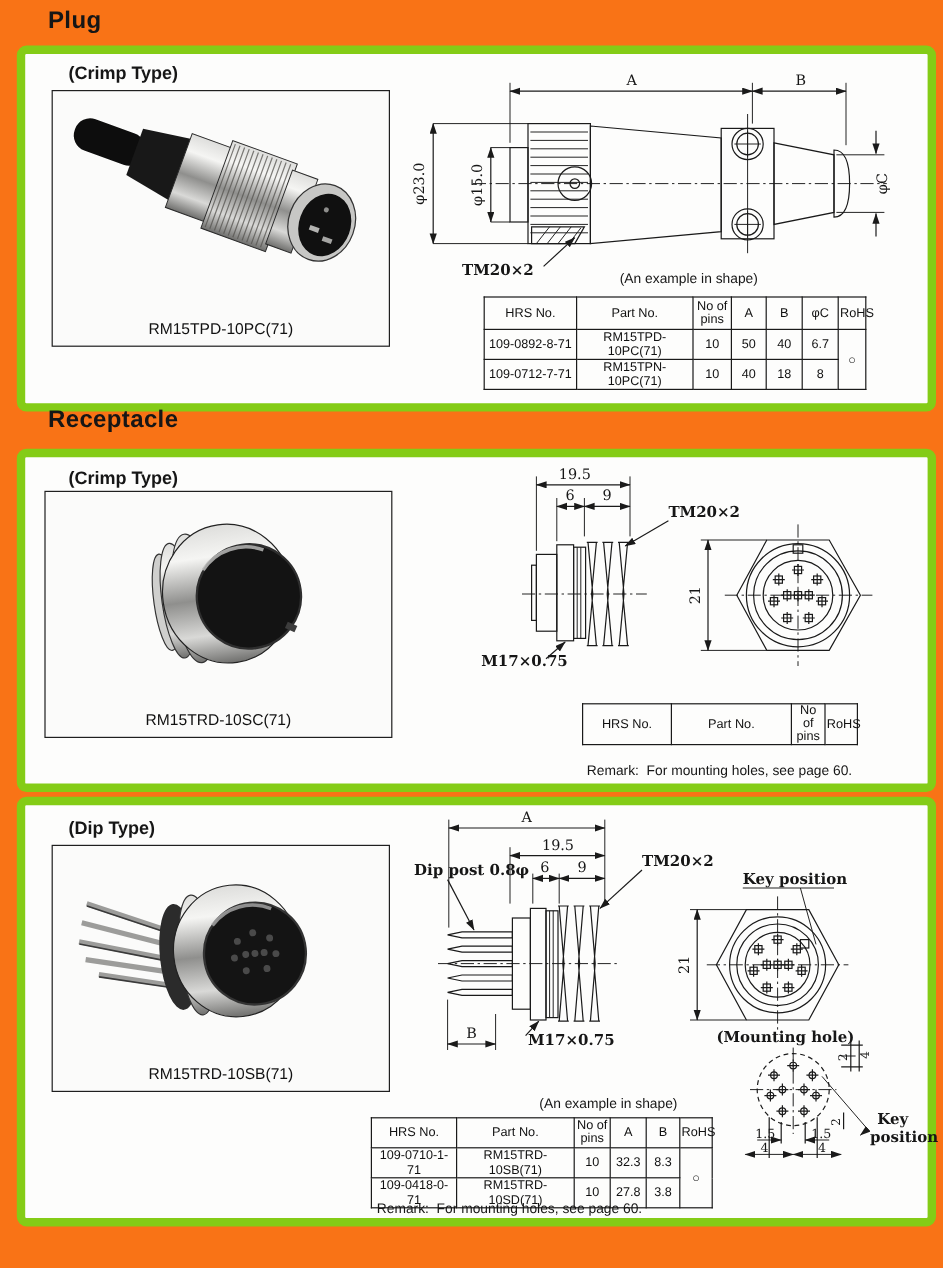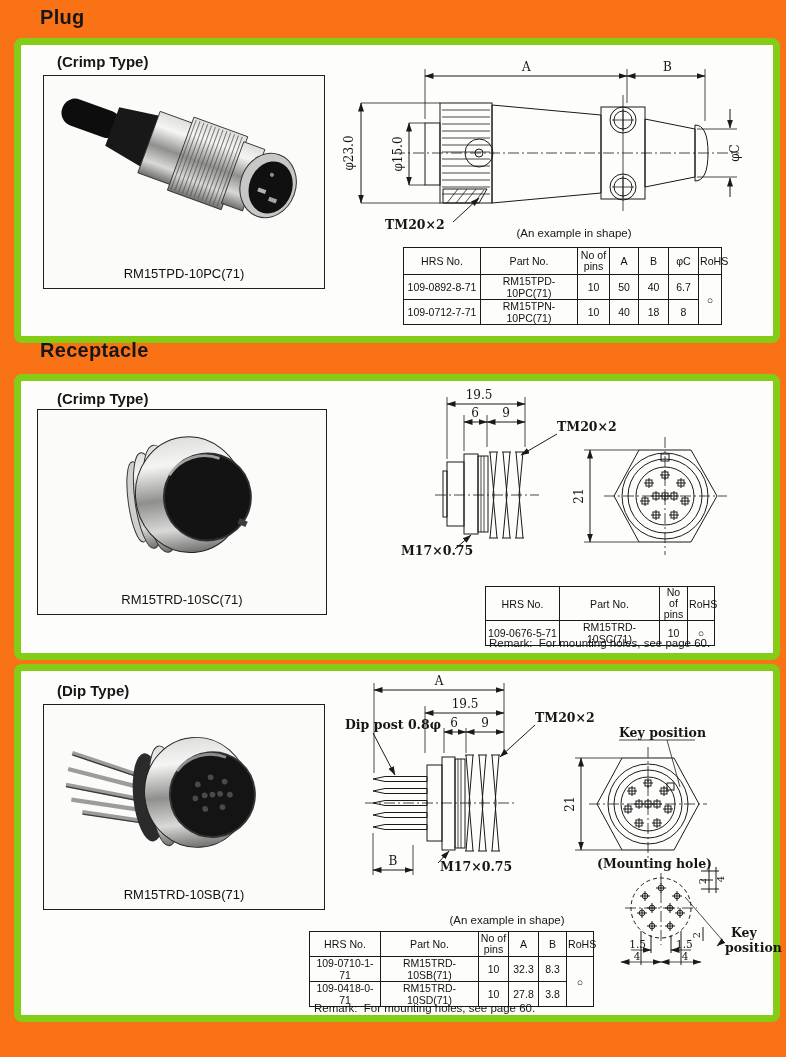--- a/index.html
+++ b/index.html
@@ -249,26 +249,20 @@
           <col style="width:28px">
           <col style="width:27px">
         </colgroup>
       <tbody>
           <tr style="height:26px">
         <th>HRS No.</th>
         <th>Part No.</th>
         <th class="th-pins">No of
 pins</th>
         <th>RoHS</th>
-      </tr>
-      <tr style="height:21px">
-        <td>109-0676-5-71</td>
-        <td>RM15TRD-10SC(71)</td>
-        <td>10</td>
-        <td class="rohs-cell">○</td>
       </tr>
     </tbody>
       </table>
     <div class="remark" style="left:468px;top:256px">Remark:  For mounting holes, see page 60.</div>
   </section>
 
   <h1 class="heading" style="top:667px">Receptacle</h1>
 
   <section class="panel" style="top:664px;height:344px">
     <div class="type-label" style="left:36px;top:11px">(Dip Type)</div>

